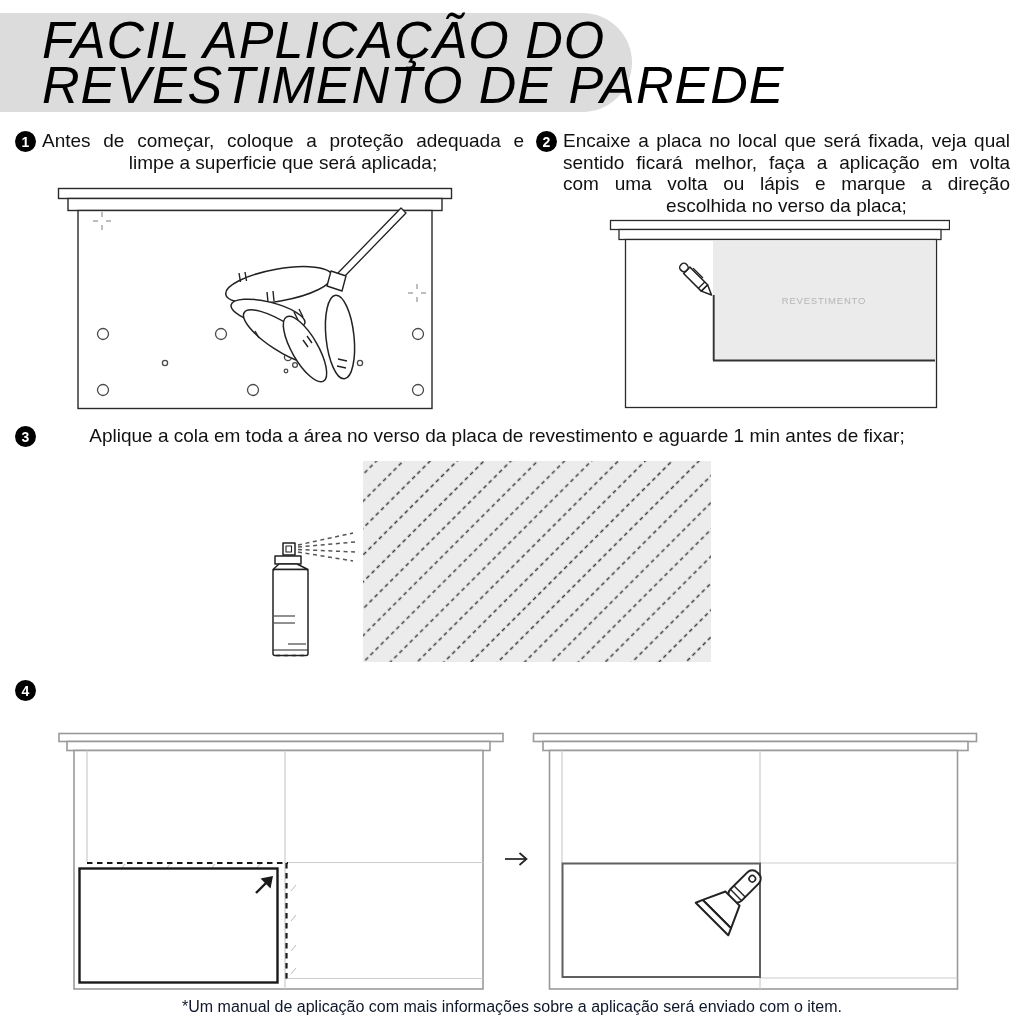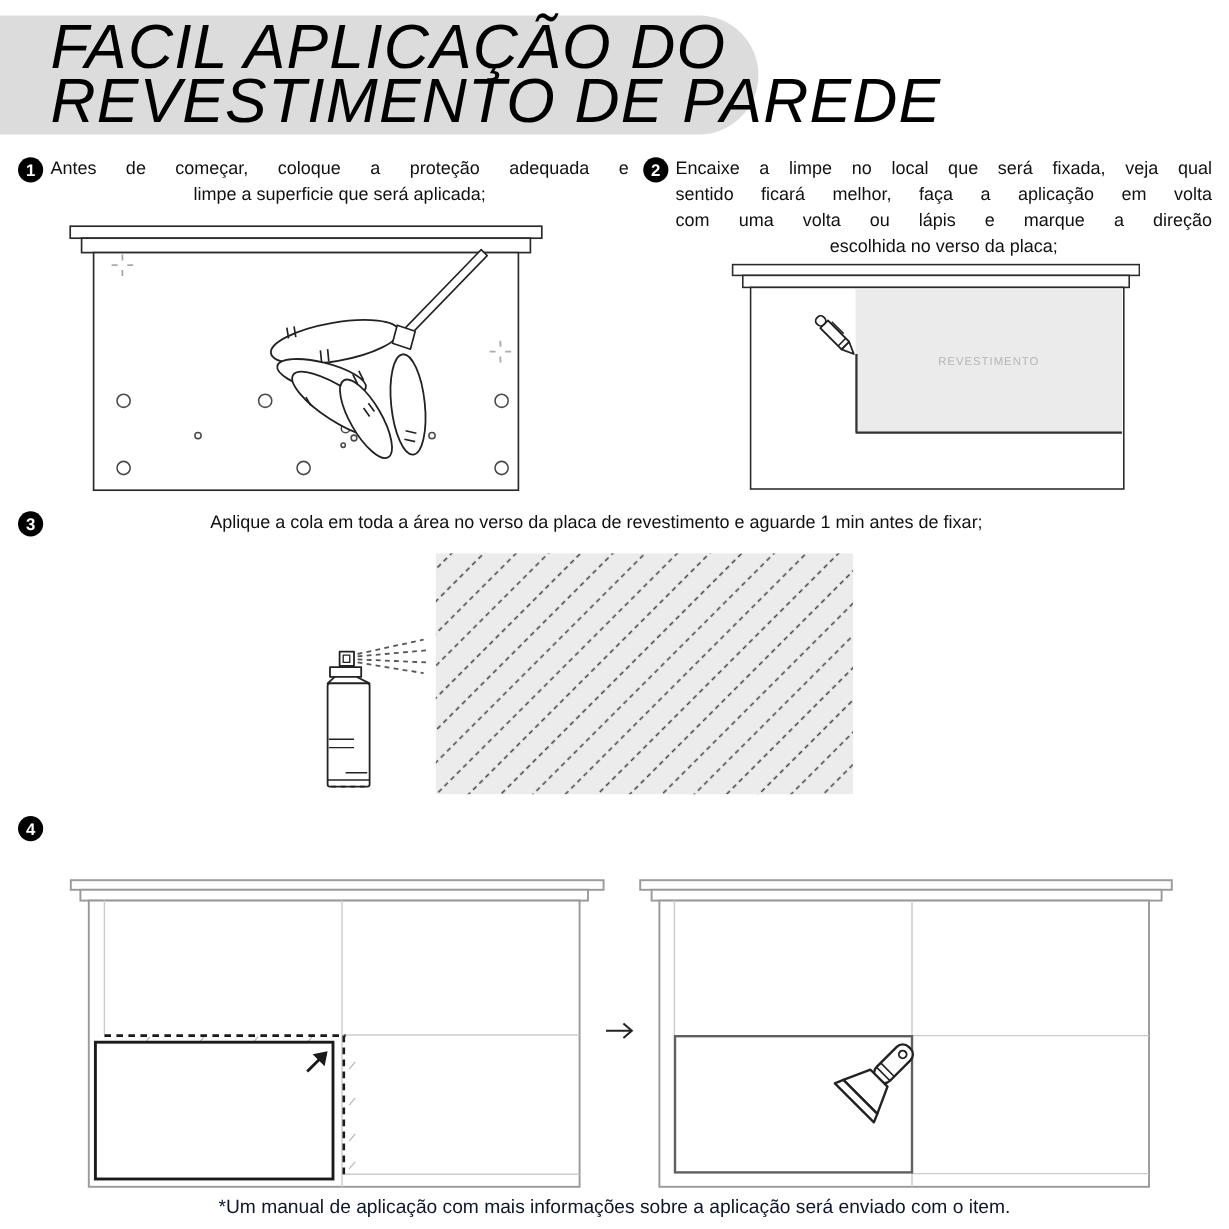--- a/index.html
+++ b/index.html
@@ -14,21 +14,21 @@
   }
   .banner-line {
     font-style:italic; font-size:52px; line-height:45px; letter-spacing:1px;
     color:#000000; white-space:nowrap;
   }
   .marker {
     position:absolute; width:21px; height:21px; border-radius:50%;
     background:#000; color:#fff; font-size:14px; font-weight:bold;
     display:flex; align-items:center; justify-content:center;
   }
-  .stext { position:absolute; font-size:15px; line-height:21.5px; color:#111; }
+  .stext { position:absolute; font-size:19px; line-height:21.5px; color:#111; }
   .jline { text-align:justify; text-align-last:justify; }
   .nline { text-align:center; }
   .illus { position:absolute; }
   .footer {
     position:absolute; left:0; top:998px; width:1024px; text-align:center;
     font-size:16px; color:#0f172a;
   }
   svg text.panel-label {
     font-family:"Liberation Sans", sans-serif; font-size:9.5px;
     letter-spacing:0.8px; fill:#b5b5b5;
@@ -89,21 +89,21 @@
         <path d="M239,127 l4,8 M244,124 l4,8"></path>
         <path d="M248,155 l5,7 M252,151 l5,7"></path>
         <path d="M283,174 l9,2 M282,181 l9,2"></path>
         <path d="M200,146 l4,7"></path>
       </g>
     </g>
   </svg>
 
   <span class="marker" style="left:536px;top:131px">2</span>
   <div class="stext" style="left:563px;top:130px;width:447px">
-    <div class="jline">Encaixe a limpe no local que será fixada, veja qual</div>
+    <div class="jline">Encaixe a placa no local que será fixada, veja qual</div>
     <div class="jline">sentido ficará melhor, faça a aplicação em volta</div>
     <div class="jline">com uma volta ou lápis e marque a direção</div>
     <div class="nline">escolhida no verso da placa;</div>
   </div>
 
   <svg class="illus" style="left:605px;top:218px" width="345" height="196" viewBox="0 0 345 196">
     <g fill="#fff" stroke="#2a2a2a" stroke-width="1.3">
       <rect x="5.5" y="2.5" width="339" height="9"></rect>
       <rect x="14" y="11.5" width="322" height="10"></rect>
       <rect x="20.5" y="21.5" width="311" height="168"></rect>

